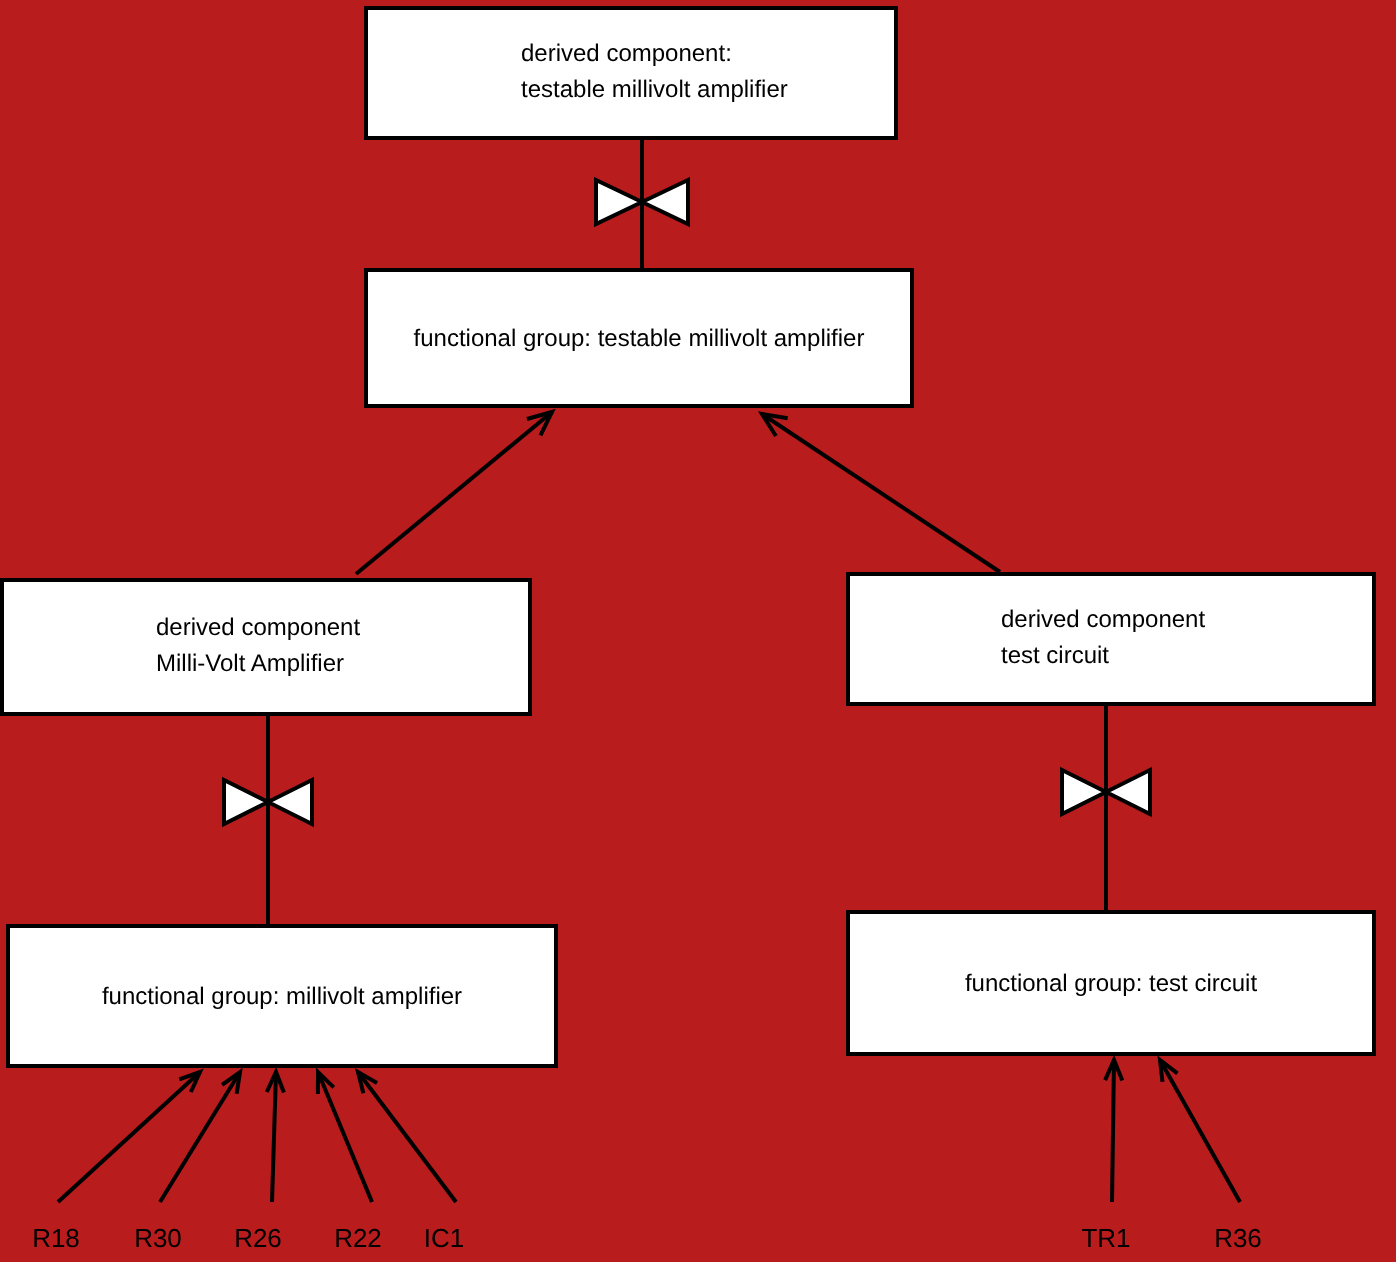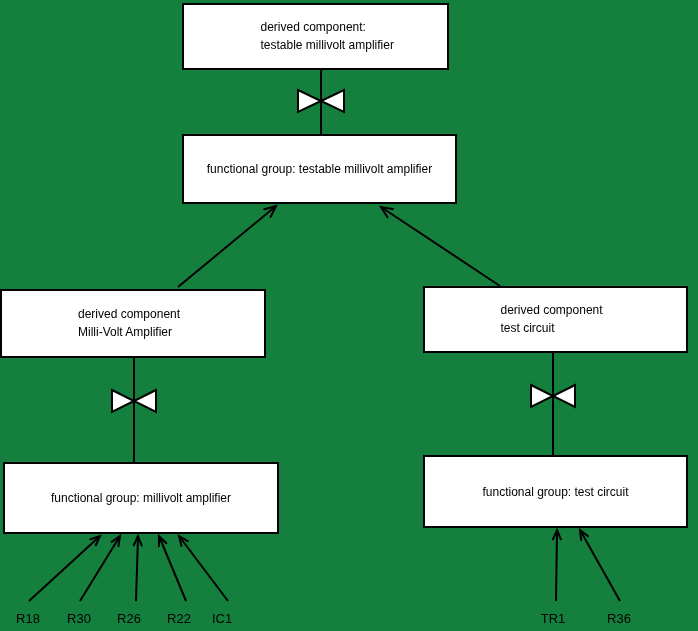--- a/index.html
+++ b/index.html
@@ -10,21 +10,21 @@
   body {
     width: 698px;
     height: 631px;
     overflow: hidden;
     font-family: "Liberation Sans", sans-serif;
   }
   #diagram-root {
     position: relative;
     width: 698px;
     height: 631px;
-    background: #15803d;
+    background: #b91c1c;
   }
   svg#diagram-canvas {
     display: block;
     width: 698px;
     height: 631px;
   }
   .node-box {
     fill: #ffffff;
     stroke: #000000;
     stroke-width: 2;

